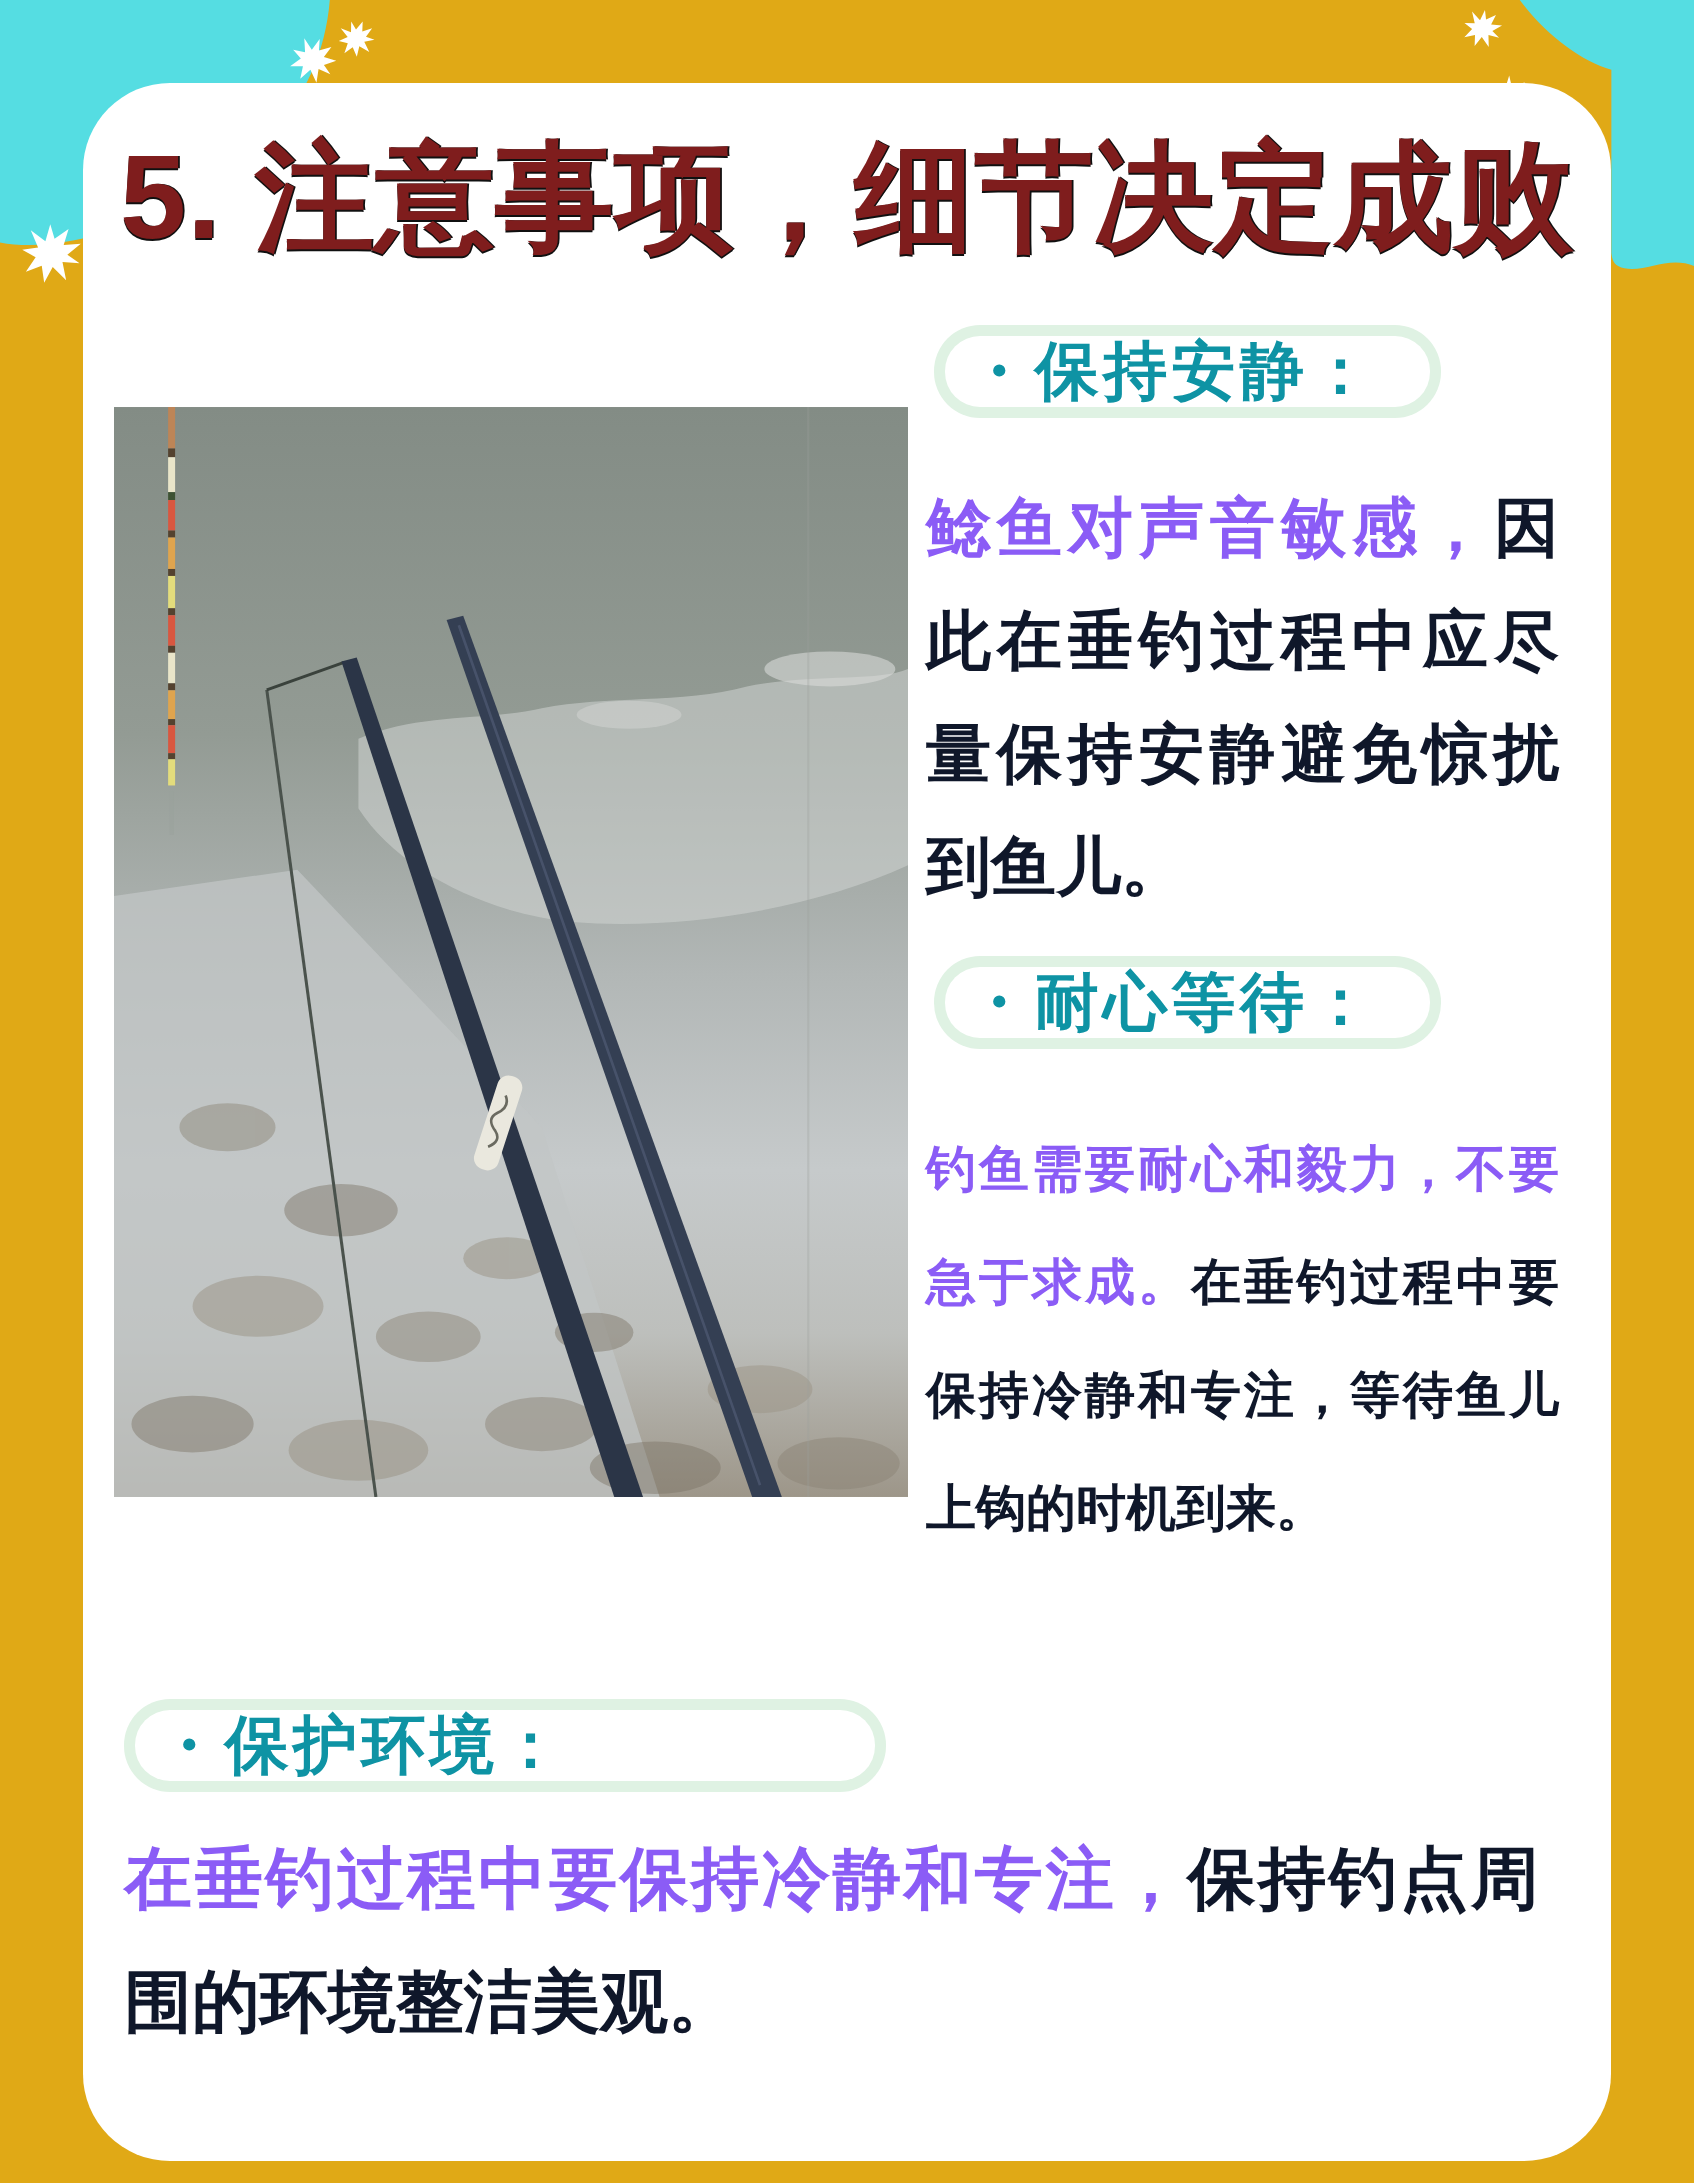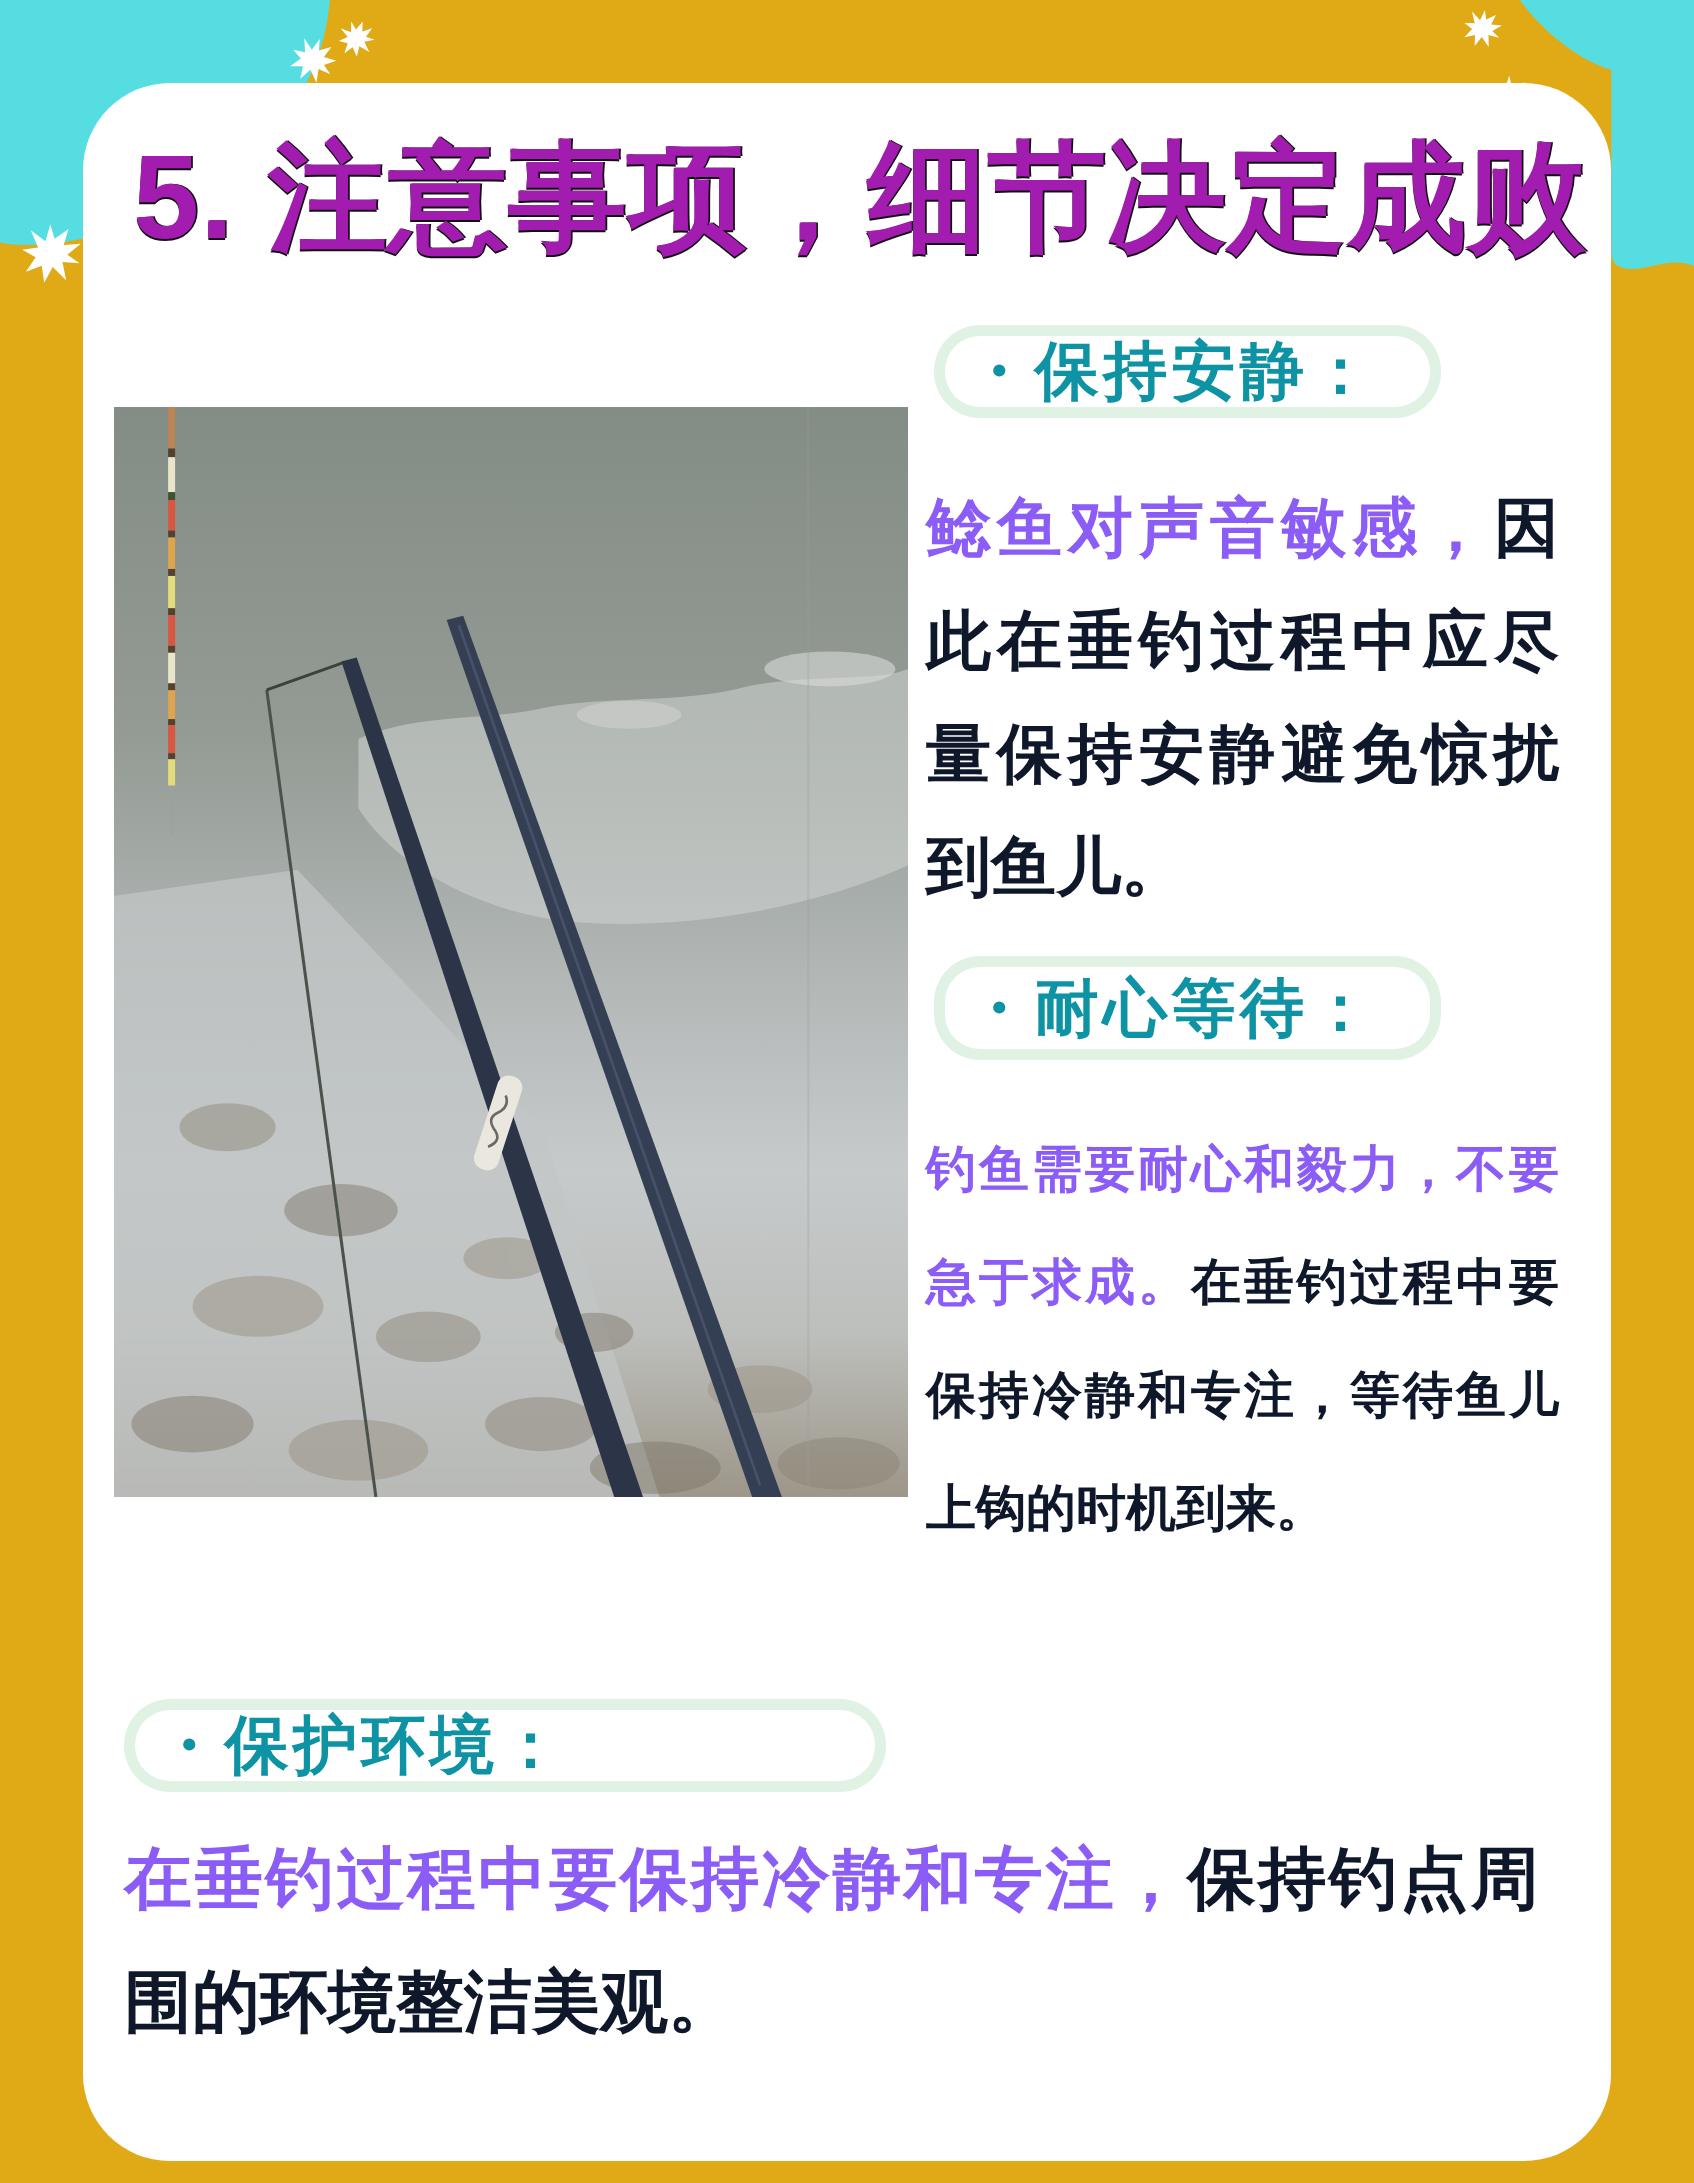--- a/index.html
+++ b/index.html
@@ -16,28 +16,28 @@
   .splat { position:absolute; }
   .card {
     position:absolute;
     left:83px; top:83px;
     width:1528px; height:2078px;
     background:#FFFFFF;
     border-radius:87px;
   }
   .title {
     position:absolute;
-    left:13px; top:48px;
+    left:0; top:48px;
     width:100%;
     text-align:center;
     font-size:119px;
     line-height:131px;
     font-weight:900;
     letter-spacing:0.9px;
-    color:#a21caf;
+    color:#7f1d1d;
     text-shadow:1.7px 0 0 #101010, 0 1.7px 0 #101010;
   }
   .photo {
     position:absolute;
     left:31px; top:324px;
     width:794px; height:1090px;
     overflow:hidden;
   }
   .pill {
     position:absolute;
@@ -52,21 +52,21 @@
     display:flex;
     align-items:center;
     padding-left:21px;
     font-size:64px;
     font-weight:900;
     letter-spacing:4.4px;
     color:#0E93A4;
     white-space:nowrap;
   }
   .pill-1 { left:851px; top:242px;  width:507px; height:93px; }
-  .pill-2 { left:851px; top:873px; width:507px; height:104px; }
+  .pill-2 { left:851px; top:873px; width:507px; height:93px; }
   .pill-3 { left:41px;   top:1616px; width:762px; height:93px; }
   .para {
     position:absolute;
     font-weight:900;
     color:#121212;
     text-align:justify;
     text-justify:inter-character;
   }
   .para-1 { left:843px; top:388px;  width:633px; font-size:65px; line-height:113px; }
   .para-2 { left:843px; top:1030px; width:633px; font-size:50px; line-height:113px; }

